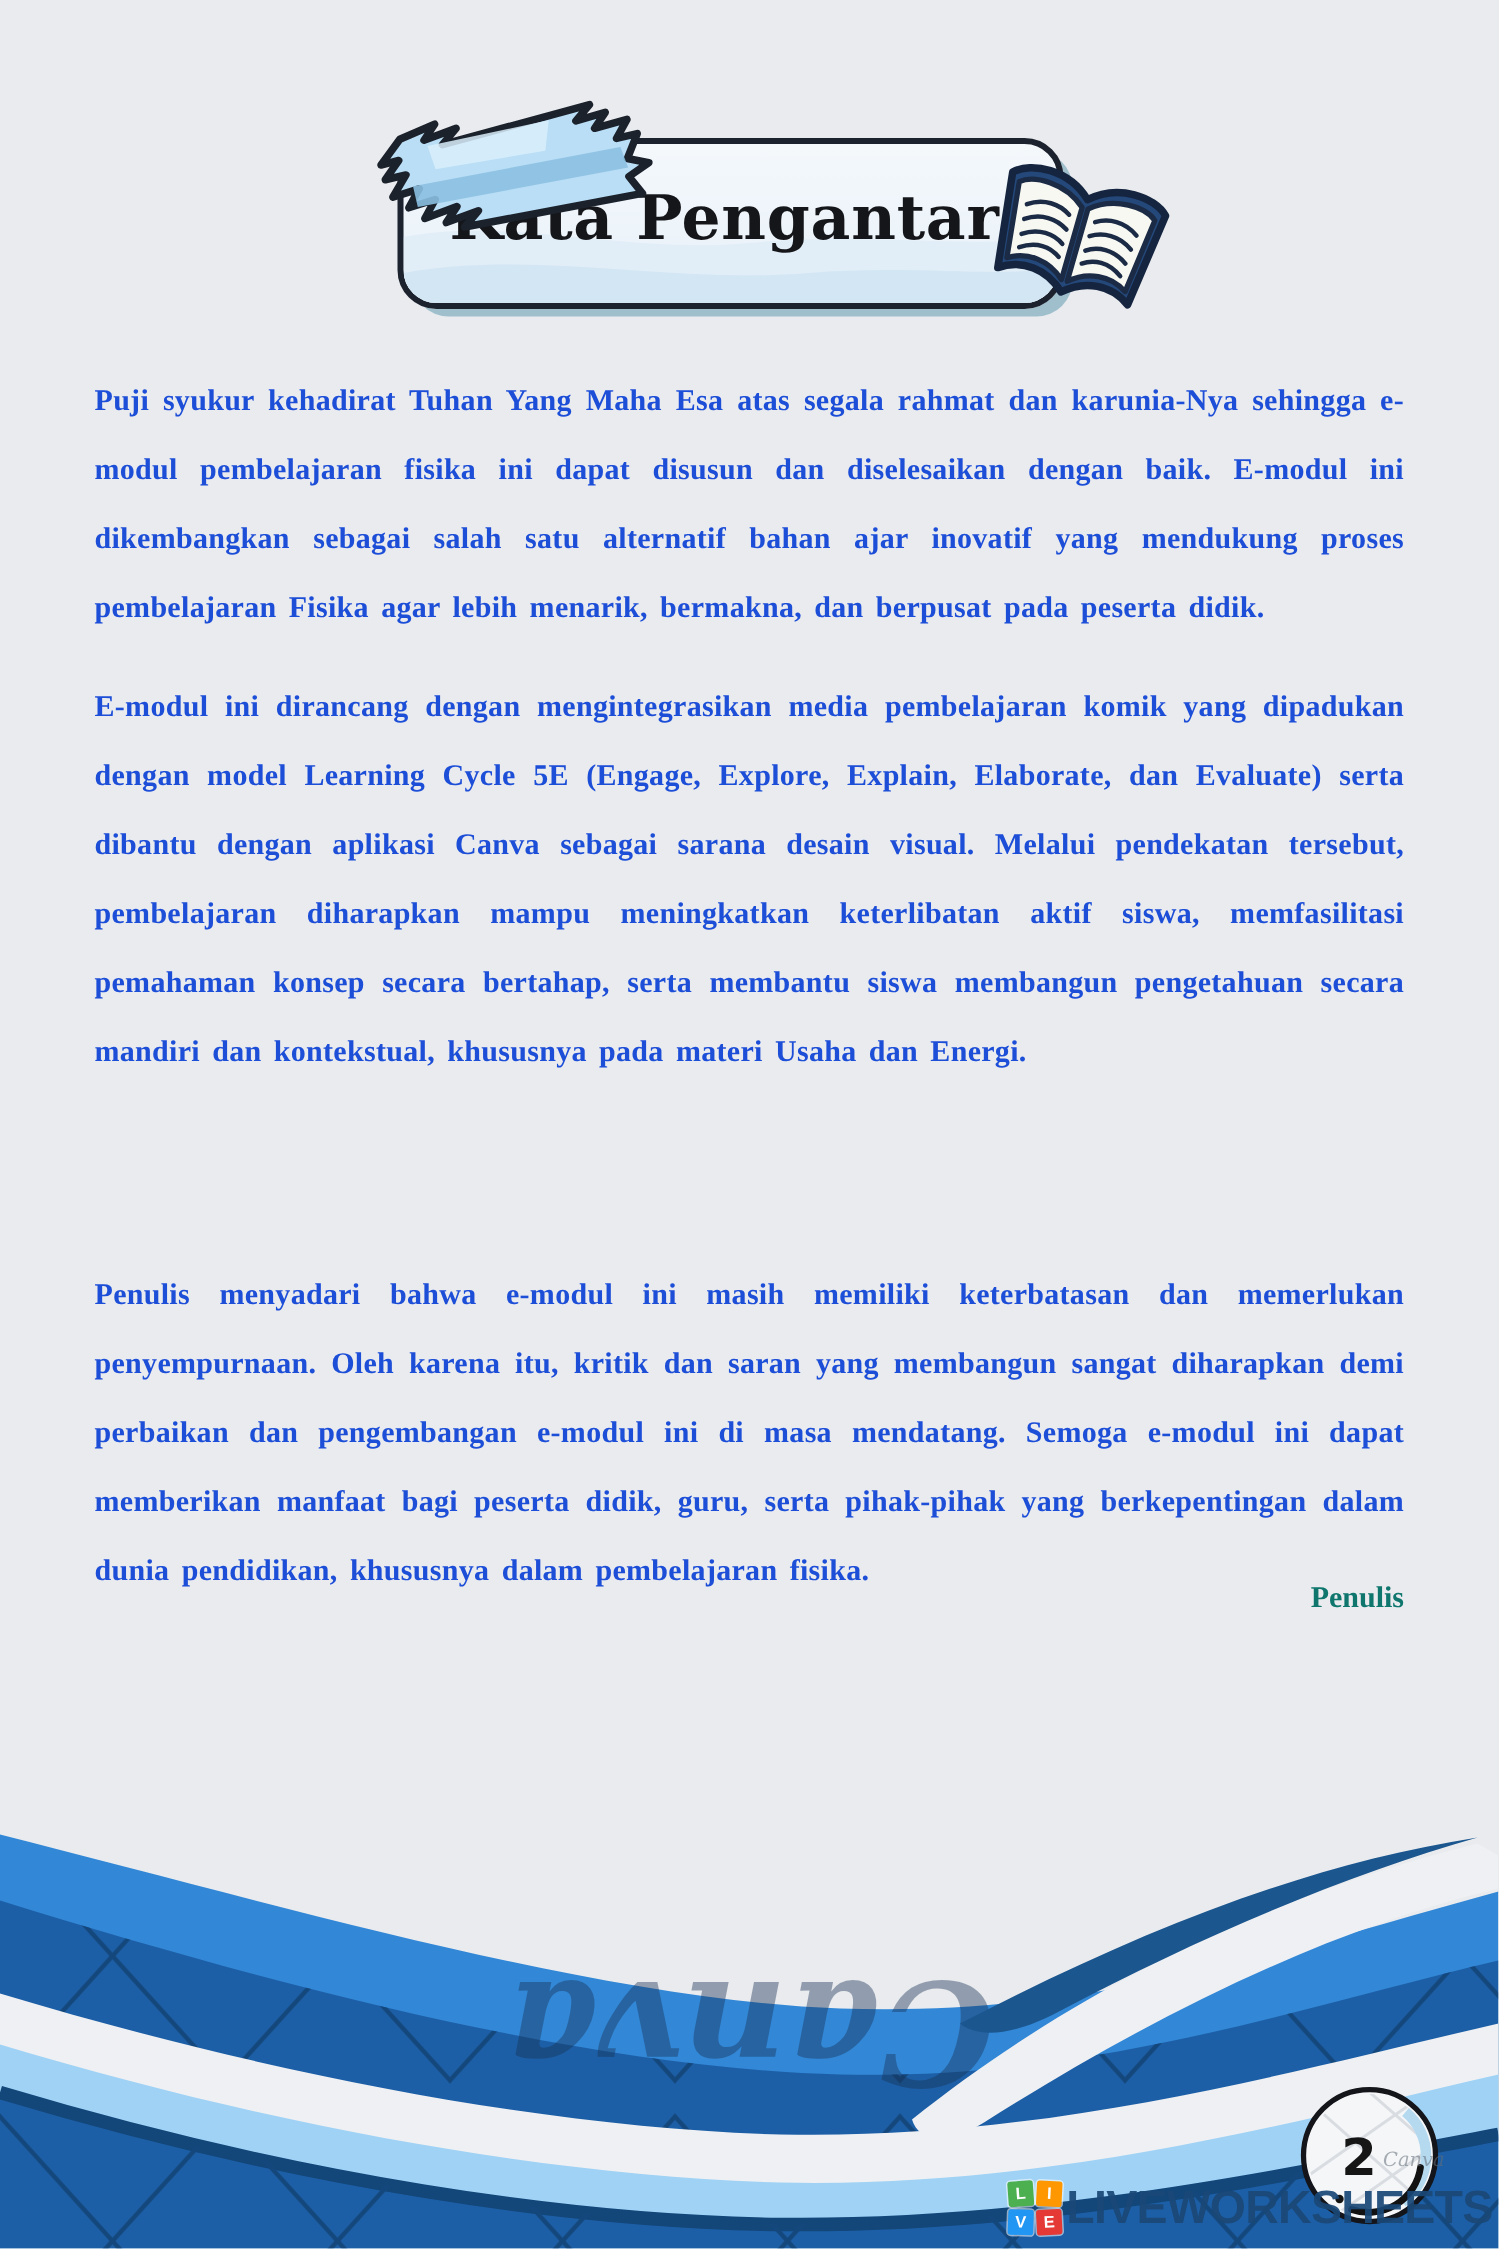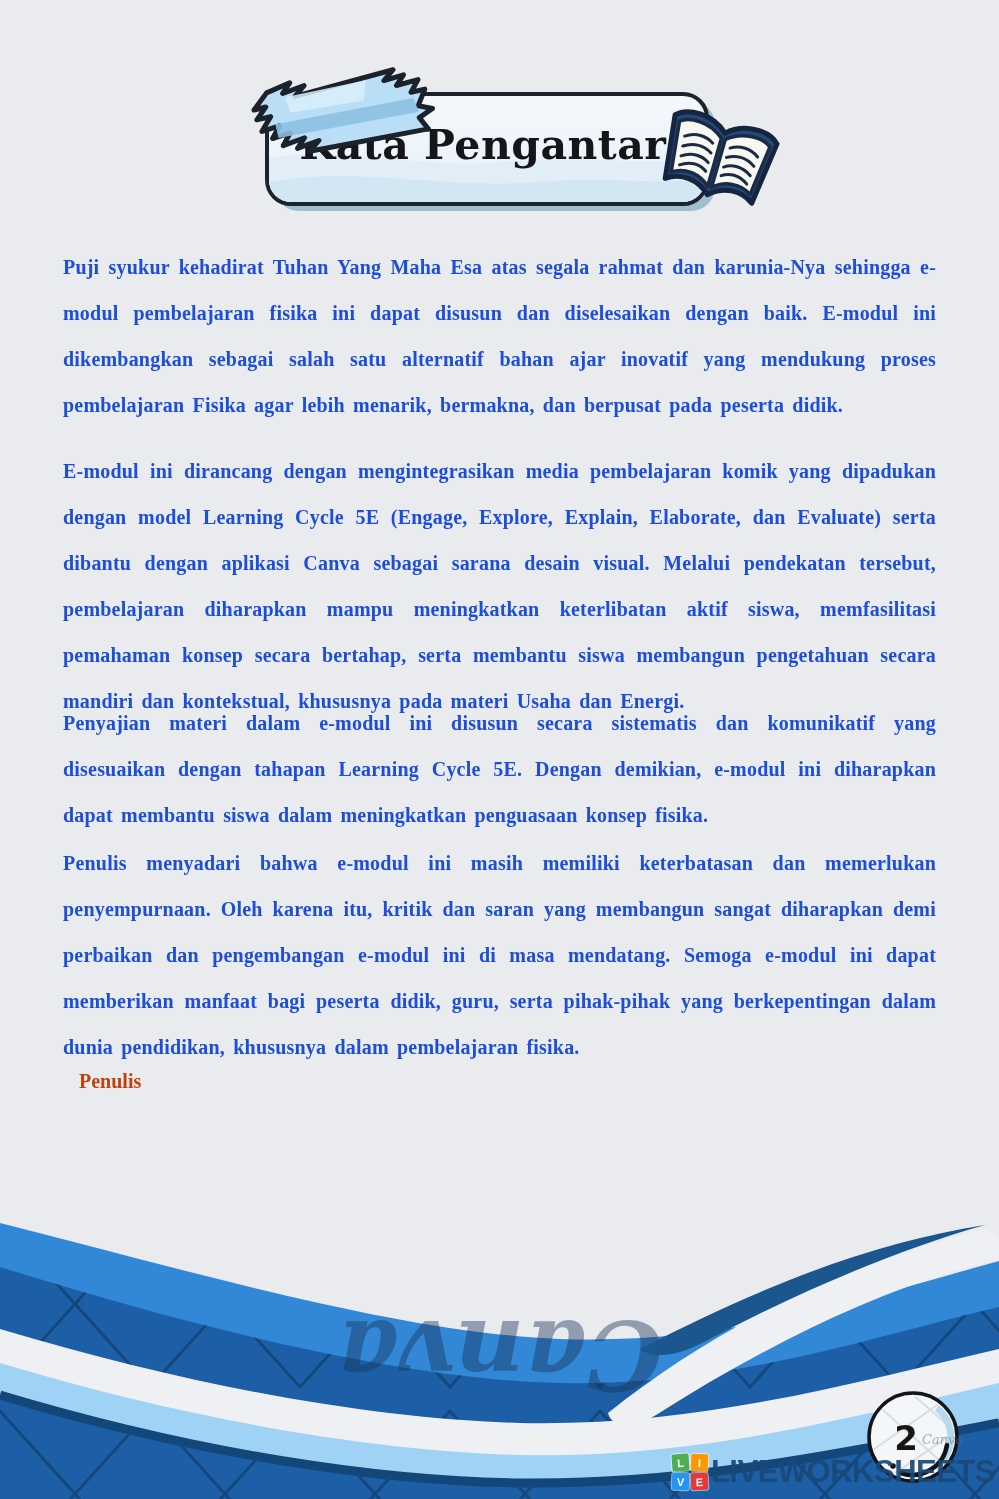--- a/index.html
+++ b/index.html
@@ -30,22 +30,22 @@
 
   
   .para{
     position:absolute;left:63px;width:873px;
     font-size:20px;font-weight:700;color:#1d4ed8;
     line-height:46px;text-align:justify;word-spacing:3px;letter-spacing:0.2px;
     margin:0;
   }
   .p1{top:244px;} .p2{top:420px;margin-top:28px;} .p3{top:700px;} .p4{top:840px;}
   .sig{
-    position:absolute;left:63px;width:873px;
-    font-size:20px;font-weight:700;color:#c2410c;line-height:34px;margin:16px;
+    position:absolute;left:63px;width:873px;text-align:right;
+    font-size:20px;font-weight:700;color:#0f766e;line-height:34px;margin:0;
   }
   .sig-penulis{top:1048px;}
   .sig-name{top:1146px;}
   .sig-id{top:1182px;text-decoration:underline;text-decoration-thickness:2px;text-underline-offset:4px;}
 
   
   .footer-svg{position:absolute;left:0;top:1209px;width:999px;height:290px;}
 
   
   .brand{
@@ -104,21 +104,20 @@
         <path d="M93,30 C83,23 72,24 64,29"></path>
         <path d="M92,40 C82,33 71,34 63,39"></path>
         <path d="M91,50 C81,43 70,44 63,49"></path>
         <path d="M90,59 C80,52 70,53 63,58"></path>
       </g>
     </g>
   </svg>
 
   <p class="para p1">Puji syukur kehadirat Tuhan Yang Maha Esa atas segala rahmat dan karunia-Nya sehingga e-modul pembelajaran fisika ini dapat disusun dan diselesaikan dengan baik. E-modul ini dikembangkan sebagai salah satu alternatif bahan ajar inovatif yang mendukung proses pembelajaran Fisika agar lebih menarik, bermakna, dan berpusat pada peserta didik.</p>
   <p class="para p2">E-modul ini dirancang dengan mengintegrasikan media pembelajaran komik yang dipadukan dengan model Learning Cycle 5E (Engage, Explore, Explain, Elaborate, dan Evaluate) serta dibantu dengan aplikasi Canva sebagai sarana desain visual. Melalui pendekatan tersebut, pembelajaran diharapkan mampu meningkatkan keterlibatan aktif siswa, memfasilitasi pemahaman konsep secara bertahap, serta membantu siswa membangun pengetahuan secara mandiri dan kontekstual, khususnya pada materi Usaha dan Energi.</p>
-  <p class="para p3">Penyajian materi dalam e-modul ini disusun secara sistematis dan komunikatif yang disesuaikan dengan tahapan Learning Cycle 5E. Dengan demikian, e-modul ini diharapkan dapat membantu siswa dalam meningkatkan penguasaan konsep fisika.</p>
   <p class="para p4">Penulis menyadari bahwa e-modul ini masih memiliki keterbatasan dan memerlukan penyempurnaan. Oleh karena itu, kritik dan saran yang membangun sangat diharapkan demi perbaikan dan pengembangan e-modul ini di masa mendatang. Semoga e-modul ini dapat memberikan manfaat bagi peserta didik, guru, serta pihak-pihak yang berkepentingan dalam dunia pendidikan, khususnya dalam pembelajaran fisika.</p>
 
   <p class="sig sig-penulis">Penulis</p>
 
   <svg class="footer-svg" viewBox="0 0 999 290" preserveAspectRatio="none">
     <defs>
       <pattern id="hatch" width="150" height="190" patternUnits="userSpaceOnUse">
         <path d="M-20,200 L170,-10 M-20,-10 L170,200" stroke="#14487d" stroke-width="3" fill="none"></path>
       </pattern>
       <clipPath id="badgeClip">

